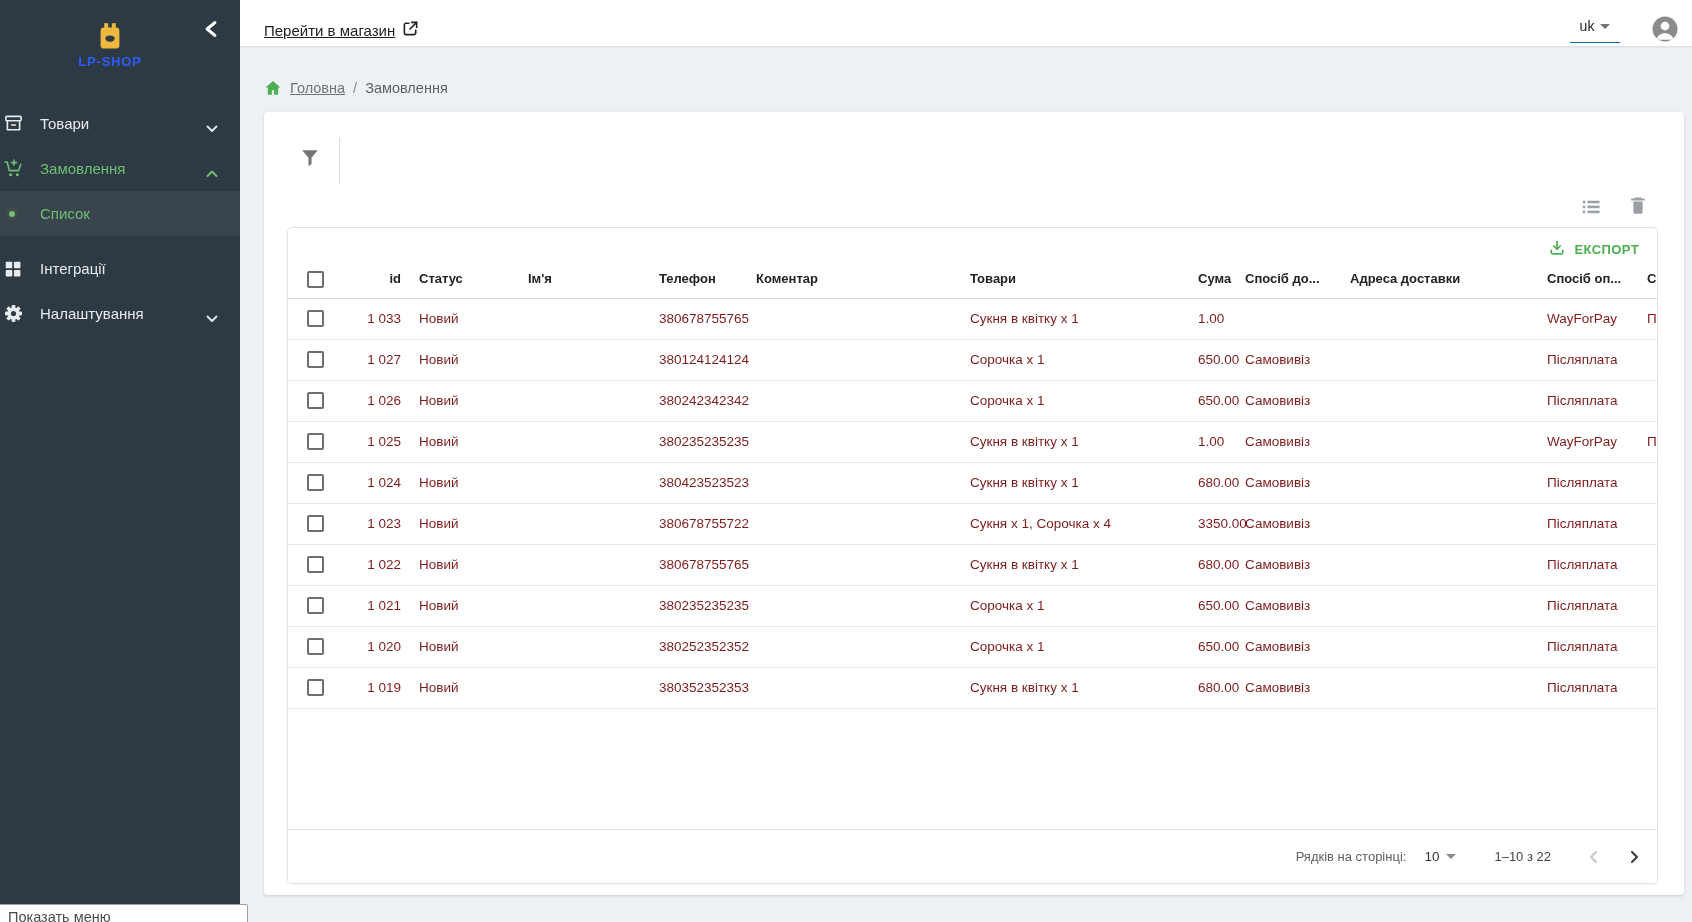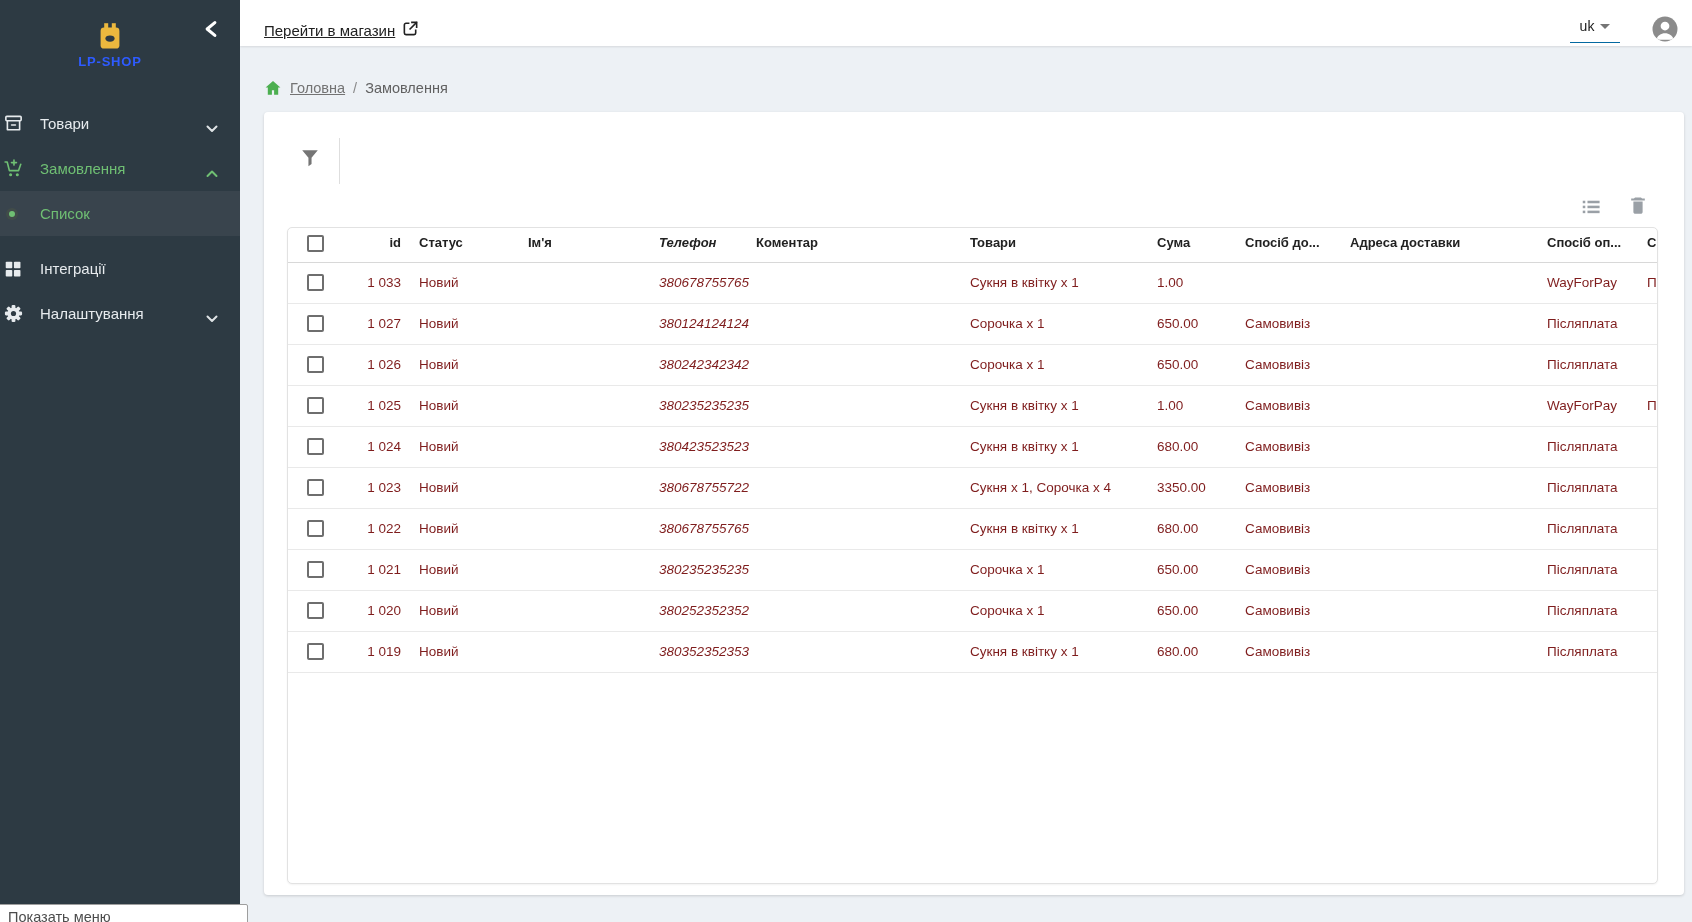--- a/index.html
+++ b/index.html
@@ -54,24 +54,24 @@
   .thead .cell{line-height:30px;}
   .trow{position:relative;height:40px;border-bottom:1px solid #e9e9e9;font-size:13.5px;color:#7f1d1d;}
   .trow .cell{line-height:40px;}
   .cell{position:absolute;top:0;white-space:nowrap;}
   .cb{position:absolute;left:19px;width:17px;height:17px;border:2px solid #6e6e6e;border-radius:2px;box-sizing:border-box;cursor:pointer;background:#fff;}
   .thead .cb{top:7px;}
   .trow .cb{top:11px;}
   .c-id{left:40px;width:73px;text-align:right;}
   .c-status{left:131px;}
   .c-name{left:240px;}
-  .c-phone{left:371px;font-style:italic;}
+  .c-phone{left:371px;}
   .c-comment{left:468px;}
   .c-products{left:682px;}
-  .c-sum{left:869px;text-align:center;}
+  .c-sum{left:910px;text-align:center;}
   .c-delivery{left:957px;}
   .c-address{left:1062px;}
   .c-payment{left:1259px;}
   .c-paystatus{left:1359px;width:80px;}
   
   .pagination{position:absolute;left:0;right:0;bottom:0;height:53px;border-top:1px solid #e0e0e0;display:flex;align-items:center;justify-content:flex-end;background:#fff;}
   .pg-label{font-size:13px;color:#616161;margin-right:18px;}
   .pg-select{display:flex;align-items:center;gap:7px;margin-right:38px;font-size:13.5px;color:#333;cursor:pointer;}
   .pg-select .caret-down{border-top-color:#8a8a8a;}
   .pg-range{font-size:13px;color:#444;margin-right:30px;}
@@ -257,20 +257,34 @@
     <svg width="22" height="22" viewBox="0 0 20 20">
       <g fill="#9aa0a6">
         <path d="M5.8 16.3c0 .9.8 1.7 1.7 1.7h5c.9 0 1.7-.8 1.7-1.7V6.8H5.8z"></path>
         <path d="M13.7 4.2l-1-1H7.3l-1 1H3.8v1.7h12.4V4.2z"></path>
       </g>
     </svg>
   </span>
 
   <div class="inner-card">
 
+    <div class="export-row">
+      <span class="export-btn">
+        <span>
+          <svg width="18" height="18" viewBox="0 0 20 20">
+            <g fill="none" stroke="#4caf50" stroke-width="1.9" stroke-linecap="round" stroke-linejoin="round">
+              <path d="M10 3v8"></path>
+              <path d="M6.4 7.8 10 11.4l3.6-3.6"></path>
+              <path d="M3.6 12.6v2.2c0 .9.8 1.7 1.7 1.7h9.4c.9 0 1.7-.8 1.7-1.7v-2.2"></path>
+            </g>
+          </svg>
+        </span>
+        <span>ЕКСПОРТ</span>
+      </span>
+    </div>
 
     <div class="thead">
       <span class="cb"></span>
       <span class="cell c-id">id</span>
       <span class="cell c-status">Статус</span>
       <span class="cell c-name">Ім'я</span>
       <span class="cell c-phone">Телефон</span>
       <span class="cell c-comment">Коментар</span>
       <span class="cell c-products">Товари</span>
       <span class="cell c-sum">Сума</span>
@@ -425,17 +439,35 @@
     <span class="cell c-comment"></span>
     <span class="cell c-products">Сукня в квітку x 1</span>
     <span class="cell c-sum">680.00</span>
     <span class="cell c-delivery">Самовивіз</span>
     <span class="cell c-address"></span>
     <span class="cell c-payment">Післяплата</span>
     <span class="cell c-paystatus"></span>
   </div>
 </div>
 
+    <div class="pagination">
+      <span class="pg-label">Рядків на сторінці:</span>
+      <span class="pg-select">
+        <span>10</span>
+        <span class="caret-down"></span>
+      </span>
+      <span class="pg-range">1–10 з 22</span>
+      <span class="pg-btn pg-prev">
+        <svg width="14" height="14" viewBox="0 0 14 14">
+            <polyline points="9,2 4,7 9,12" fill="none" stroke="#c6c6c6" stroke-width="2.1" stroke-linecap="round" stroke-linejoin="round"></polyline>
+          </svg>
+      </span>
+      <span class="pg-btn pg-next">
+        <svg width="14" height="14" viewBox="0 0 14 14">
+            <polyline points="5,2 10,7 5,12" fill="none" stroke="#3c3c3c" stroke-width="2.1" stroke-linecap="round" stroke-linejoin="round"></polyline>
+          </svg>
+      </span>
+    </div>
 
   </div>
 </div>
 
 <div class="menu-tooltip">Показать меню</div>
 
 </body></html>

